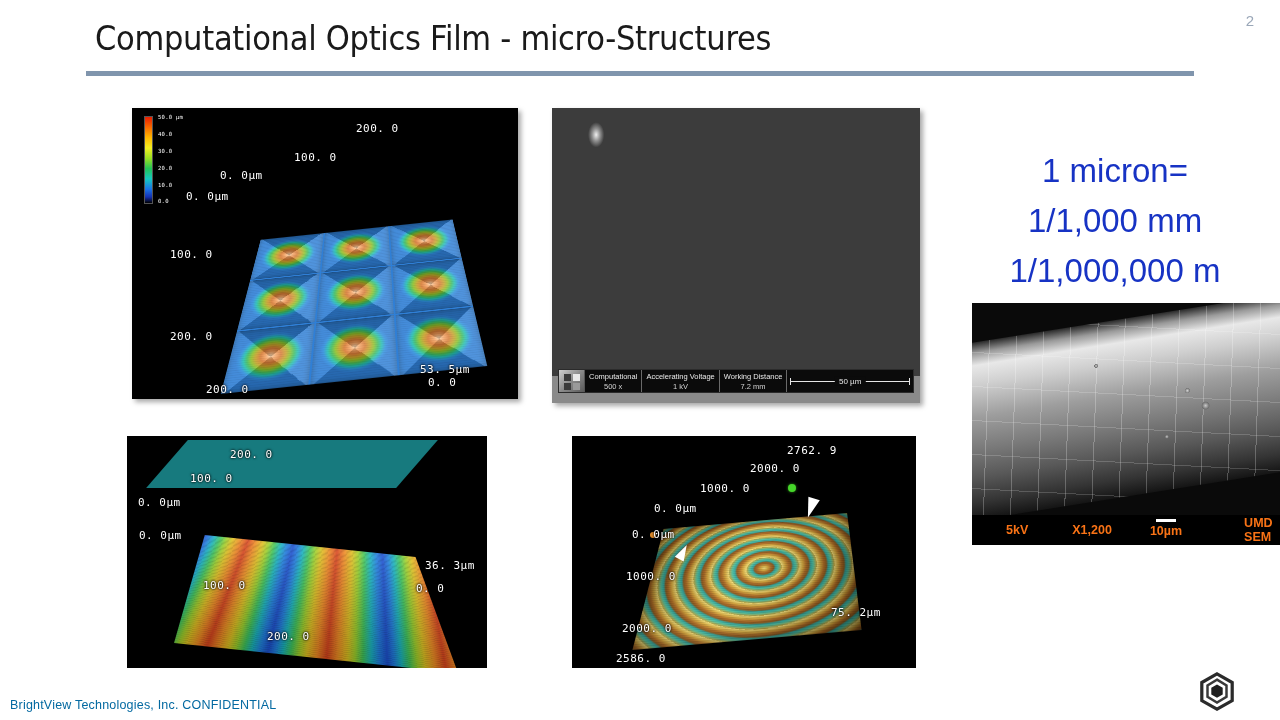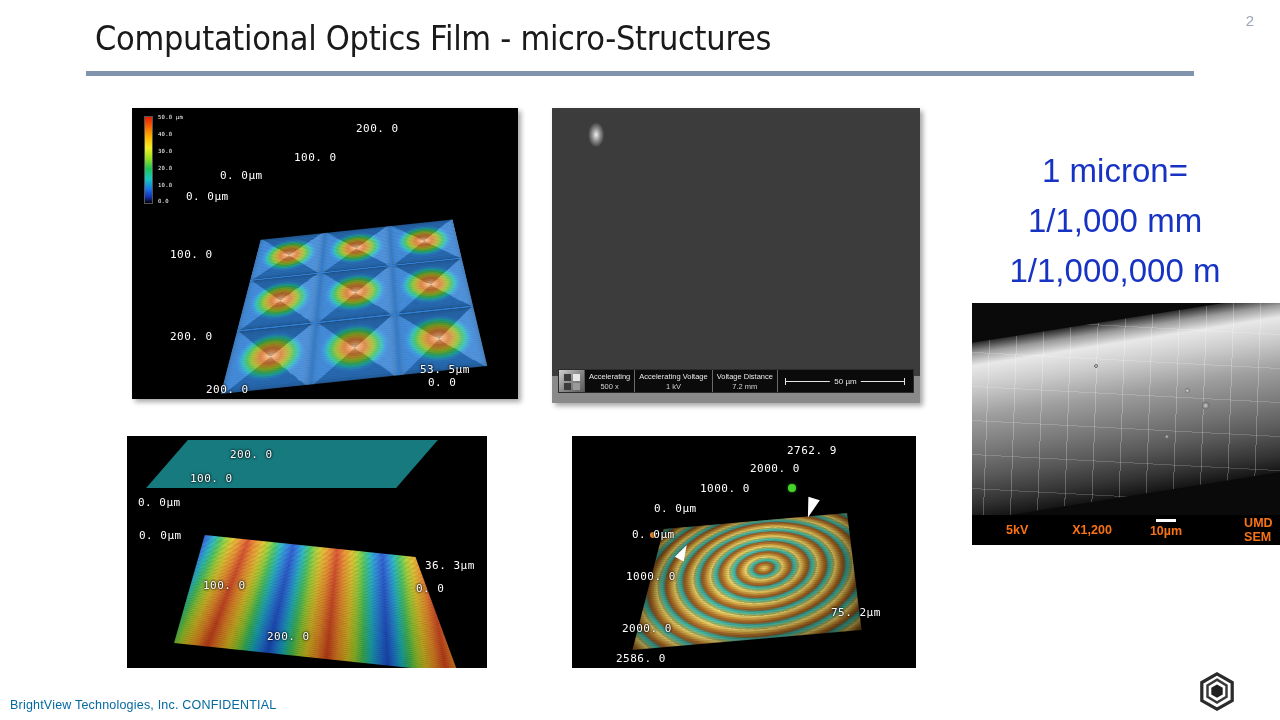--- a/index.html
+++ b/index.html
@@ -340,29 +340,29 @@
     <div class="lbl" style="left:74px;  top:275px">200. 0</div>
     <div class="lbl" style="left:288px; top:255px">53. 5µm</div>
     <div class="lbl" style="left:296px; top:268px">0. 0</div>
   </div>
 
   <div class="fig shadowed" id="fig-sem-cones">
     <div class="sem-field"></div>
     <div class="sem-bar">
       <div class="sem-icon"></div>
       <div class="sem-cell">
-        <span class="k">Accelerating</span>
+        <span class="k">Computational</span>
         <span class="v">500 x</span>
       </div>
       <div class="sem-cell">
         <span class="k">Accelerating Voltage</span>
         <span class="v">1 kV</span>
       </div>
       <div class="sem-cell">
-        <span class="k">Voltage Distance</span>
+        <span class="k">Working Distance</span>
         <span class="v">7.2 mm</span>
       </div>
       <div class="sem-scale">
         <span class="rule"></span>
         <span class="txt">50 µm</span>
       </div>
     </div>
   </div>
 
   <div class="fig" id="fig-lenticular">

